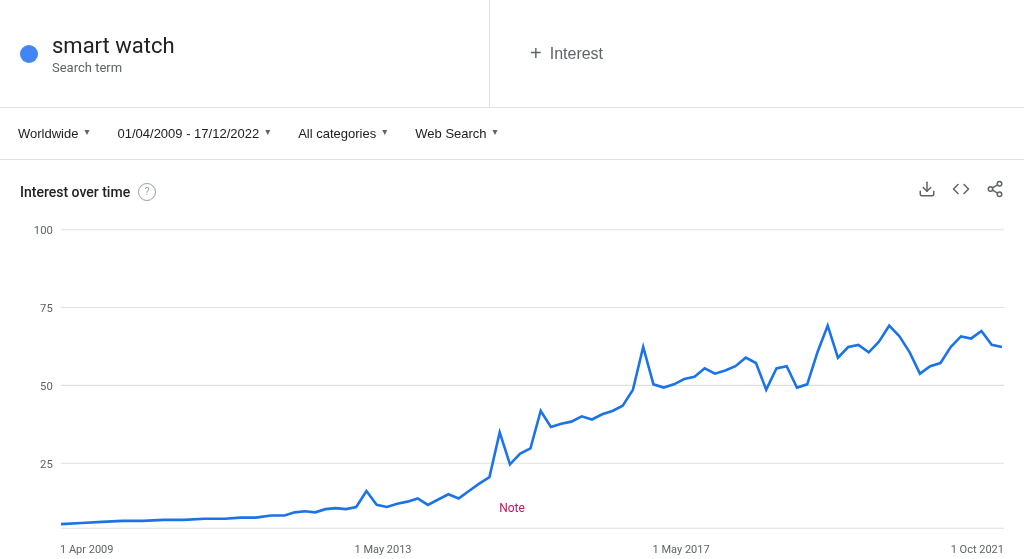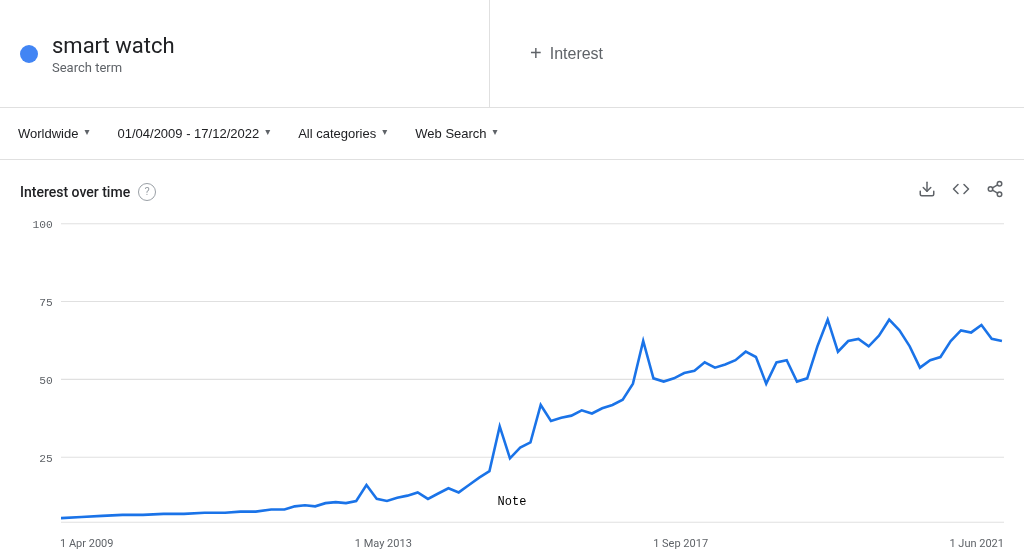--- a/index.html
+++ b/index.html
@@ -121,22 +121,21 @@
       border: none;
       cursor: pointer;
       color: #5f6368;
       font-size: 18px;
     }
 
     .chart-container {
       position: relative;
       width: 100%;
       height: 320px;
-      margin-top: 10px;
-      font-family: Liberation Mono, monospace;
+      margin-top: 16px;
     }
 
     svg.trend-chart {
       width: 100%;
       height: 100%;
     }
 
     .x-axis-labels {
       display: flex;
       justify-content: space-between;
@@ -144,21 +143,21 @@
       font-size: 11px;
       color: #5f6368;
       gap: 40px;
     }
     .note-label {
       position: absolute;
       bottom: 24px;
       left: 50%;
       transform: translateX(-50%);
       font-size: 12px;
-      color: #000000;
+      color: #be185d;
       pointer-events: none;
     }
   </style>
 </head>
 <body>
 
 <div class="header-bar">
   <div class="search-term-section">
     <div class="dot"></div>
     <div class="search-term-text">
@@ -326,16 +325,16 @@
           948,118
           958,120
         "></polyline>
     </svg>
     <div class="note-label">Note</div>
   </div>
 
   <div class="x-axis-labels">
     <span>1 Apr 2009</span>
     <span>1 May 2013</span>
-    <span>1 Sep 2017</span>
-    <span>1 Jun 2021</span>
+    <span>1 May 2017</span>
+    <span>1 Oct 2021</span>
   </div>
 </div>
 
 </body></html>

